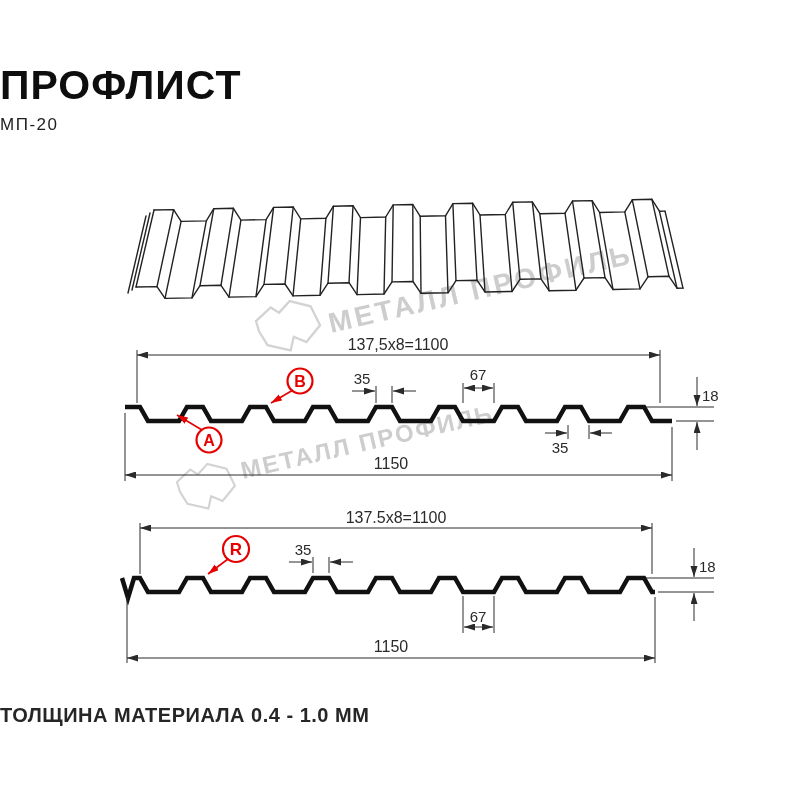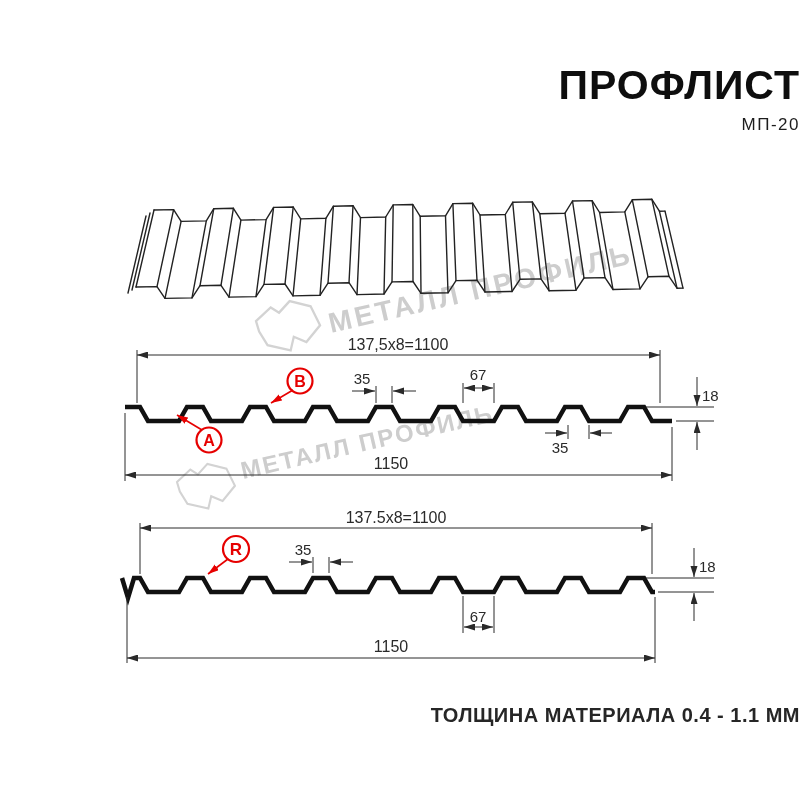--- a/index.html
+++ b/index.html
@@ -1,18 +1,18 @@
 <!DOCTYPE html>
 <html><head>
 <meta charset="utf-8">
 <style>
   html,body{margin:0;padding:0;background:#fff;}
   .page{position:relative;width:800px;height:800px;background:#fff;overflow:hidden;
         font-family:"Liberation Sans",sans-serif;}
-  .center-text{position:absolute;left:0;width:100%;text-align:right;}
+  .center-text{position:absolute;left:0;width:100%;text-align:left;}
   .title{top:62px;font-size:41px;font-weight:800;letter-spacing:1px;color:#0e0e0e;}
   .subtitle{top:115px;font-size:17px;font-weight:500;letter-spacing:1.5px;color:#1d1d1d;}
   .footer{top:704px;font-size:20px;font-weight:600;letter-spacing:.5px;color:#262626;}
   svg.main{position:absolute;left:0;top:0;}
   .thinline{stroke:#222;stroke-width:1.4;fill:none;stroke-linejoin:round;stroke-linecap:round;}
   .prof{stroke:#111;stroke-width:4.5;fill:none;stroke-linejoin:miter;}
   .dimln{stroke:#2a2a2a;stroke-width:1;fill:none;}
   .dim{font-size:15px;fill:#2a2a2a;text-anchor:middle;}
   .dimL{font-size:16px;fill:#2a2a2a;text-anchor:middle;}
   .dimS{text-anchor:start;}
@@ -165,14 +165,14 @@
       <text class="dim dimS" x="699" y="572">18</text>
 
       <g>
         <line class="red" stroke-width="1.6" x1="228" y1="559" x2="208" y2="574" marker-end="url(#aRE)"></line>
         <circle class="red" stroke-width="2.2" fill="#fff" cx="236" cy="549" r="13"></circle>
         <text class="lab" style="font-size:17px" x="236" y="555">R</text>
       </g>
     </g>
   </svg>
 
-  <div class="center-text footer">ТОЛЩИНА МАТЕРИАЛА 0.4 - 1.1 ММ</div>
+  <div class="center-text footer">ТОЛЩИНА МАТЕРИАЛА 0.4 - 1.0 ММ</div>
 </div>
 
 </body></html>

